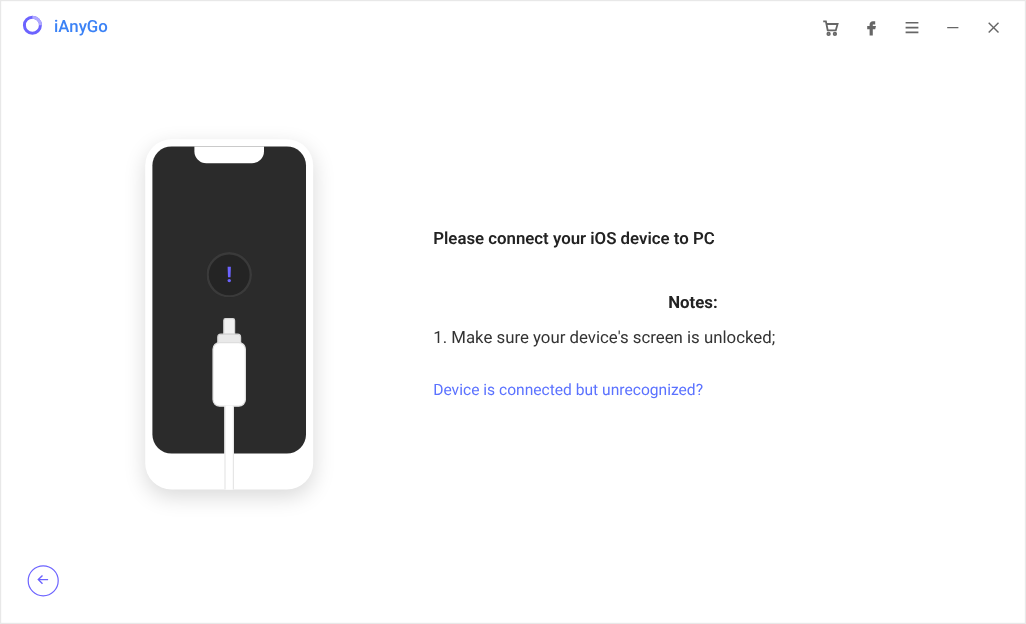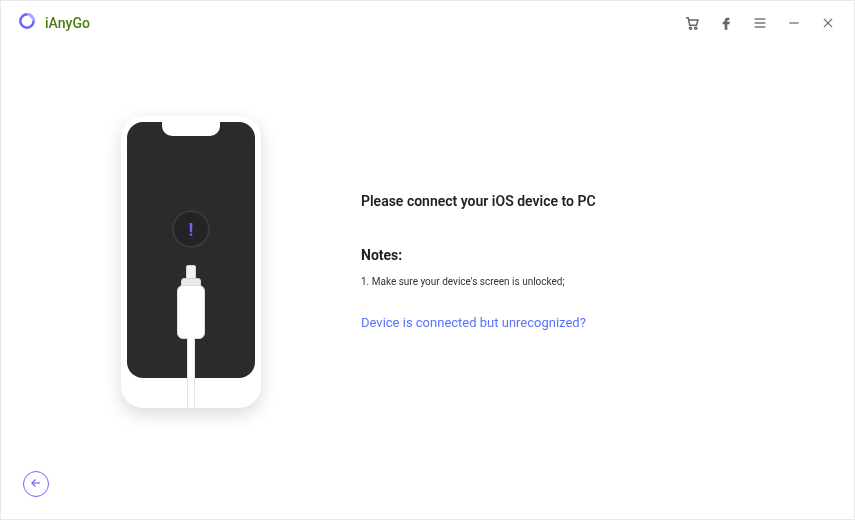--- a/index.html
+++ b/index.html
@@ -27,21 +27,21 @@
     padding: 0 16px;
   }
   .brand {
     display: flex;
     align-items: center;
     gap: 8px;
   }
   .brand-name {
     font-size: 14px;
     font-weight: 500;
-    color: #4d7c0f;
+    color: #3b82f6;
   }
   .title-controls {
     display: flex;
     align-items: center;
     gap: 14px;
   }
   .title-controls .ctl {
     width: 20px;
     height: 20px;
     display: flex;
@@ -156,23 +156,24 @@
     font-size: 14px;
     font-weight: 600;
     color: #222;
     margin-bottom: 38px;
   }
   .notes-label {
     font-size: 14px;
     font-weight: 700;
     color: #222;
     margin-bottom: 12px;
+    text-align: center;
   }
   .note-line {
-    font-size: 10px;
+    font-size: 14px;
     color: #333;
     margin-bottom: 14px;
     line-height: 1.4;
   }
   .help-link {
     display: inline-block;
     margin-top: 12px;
     font-size: 13px;
     color: #5b72ff;
     cursor: pointer;

